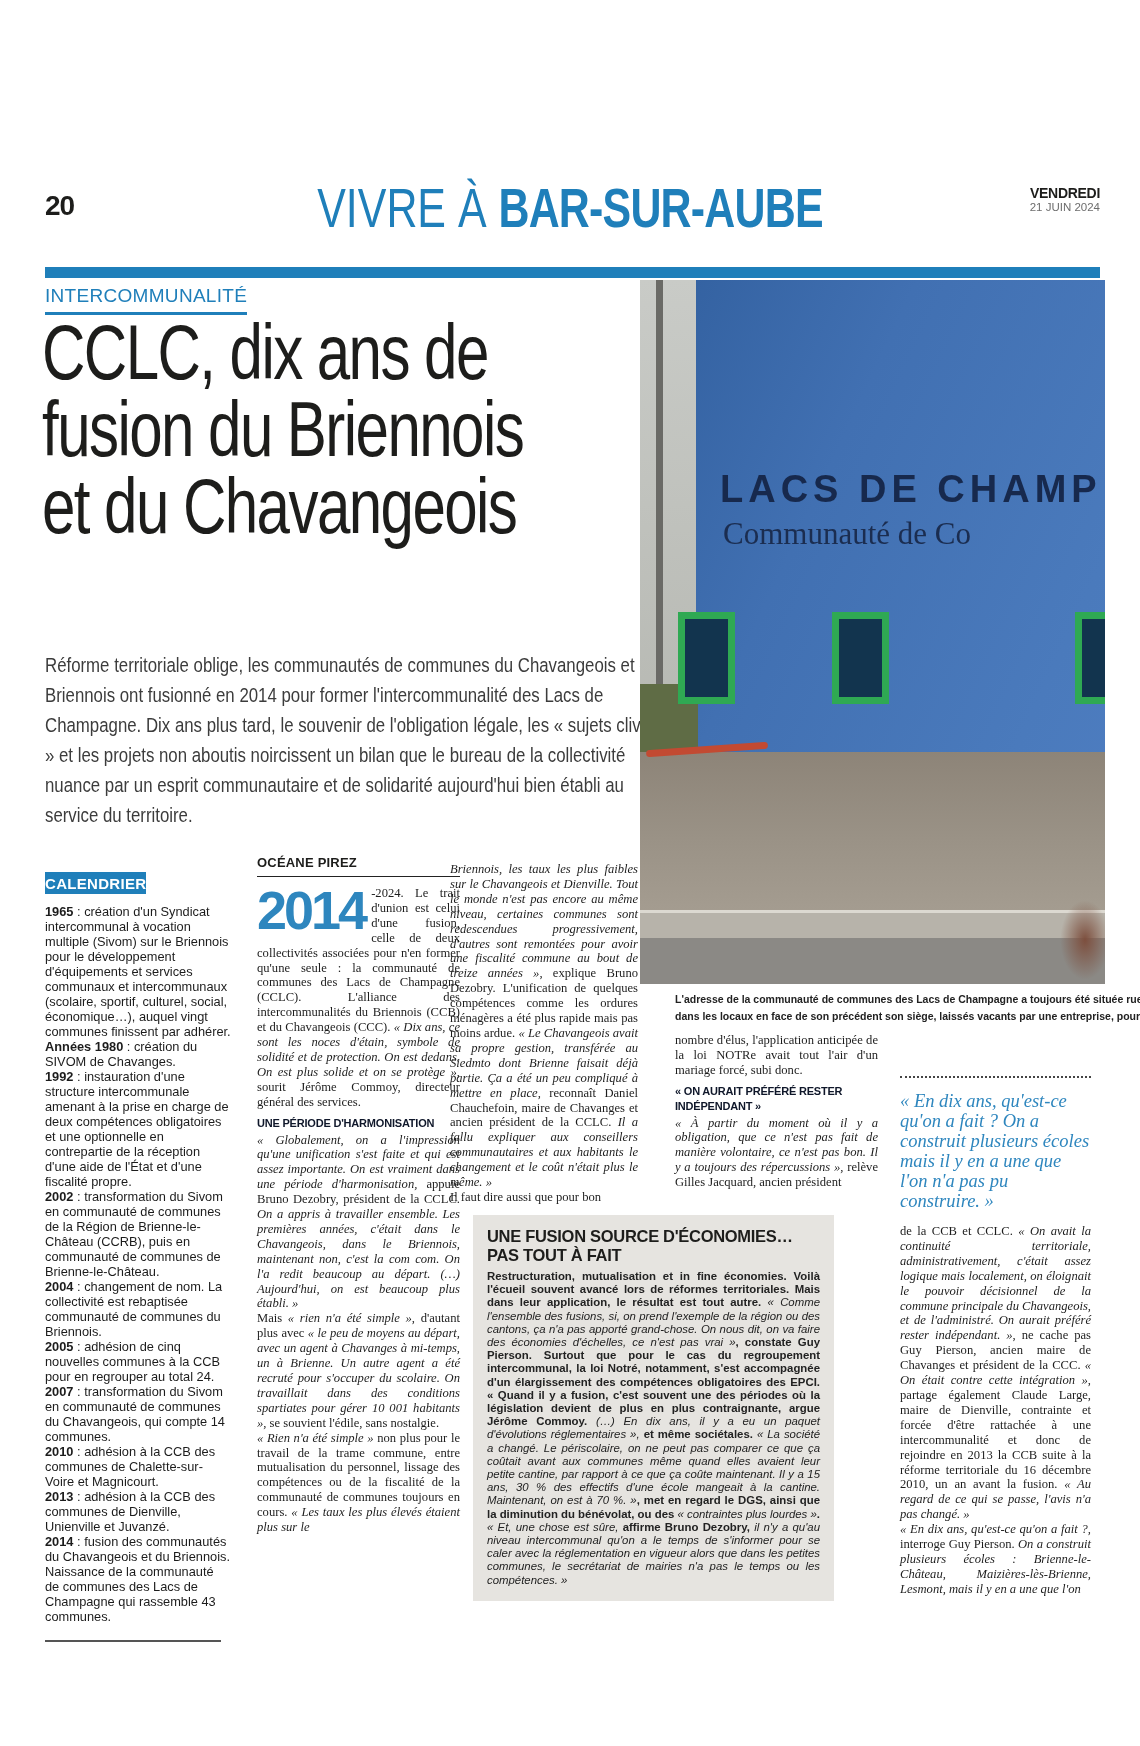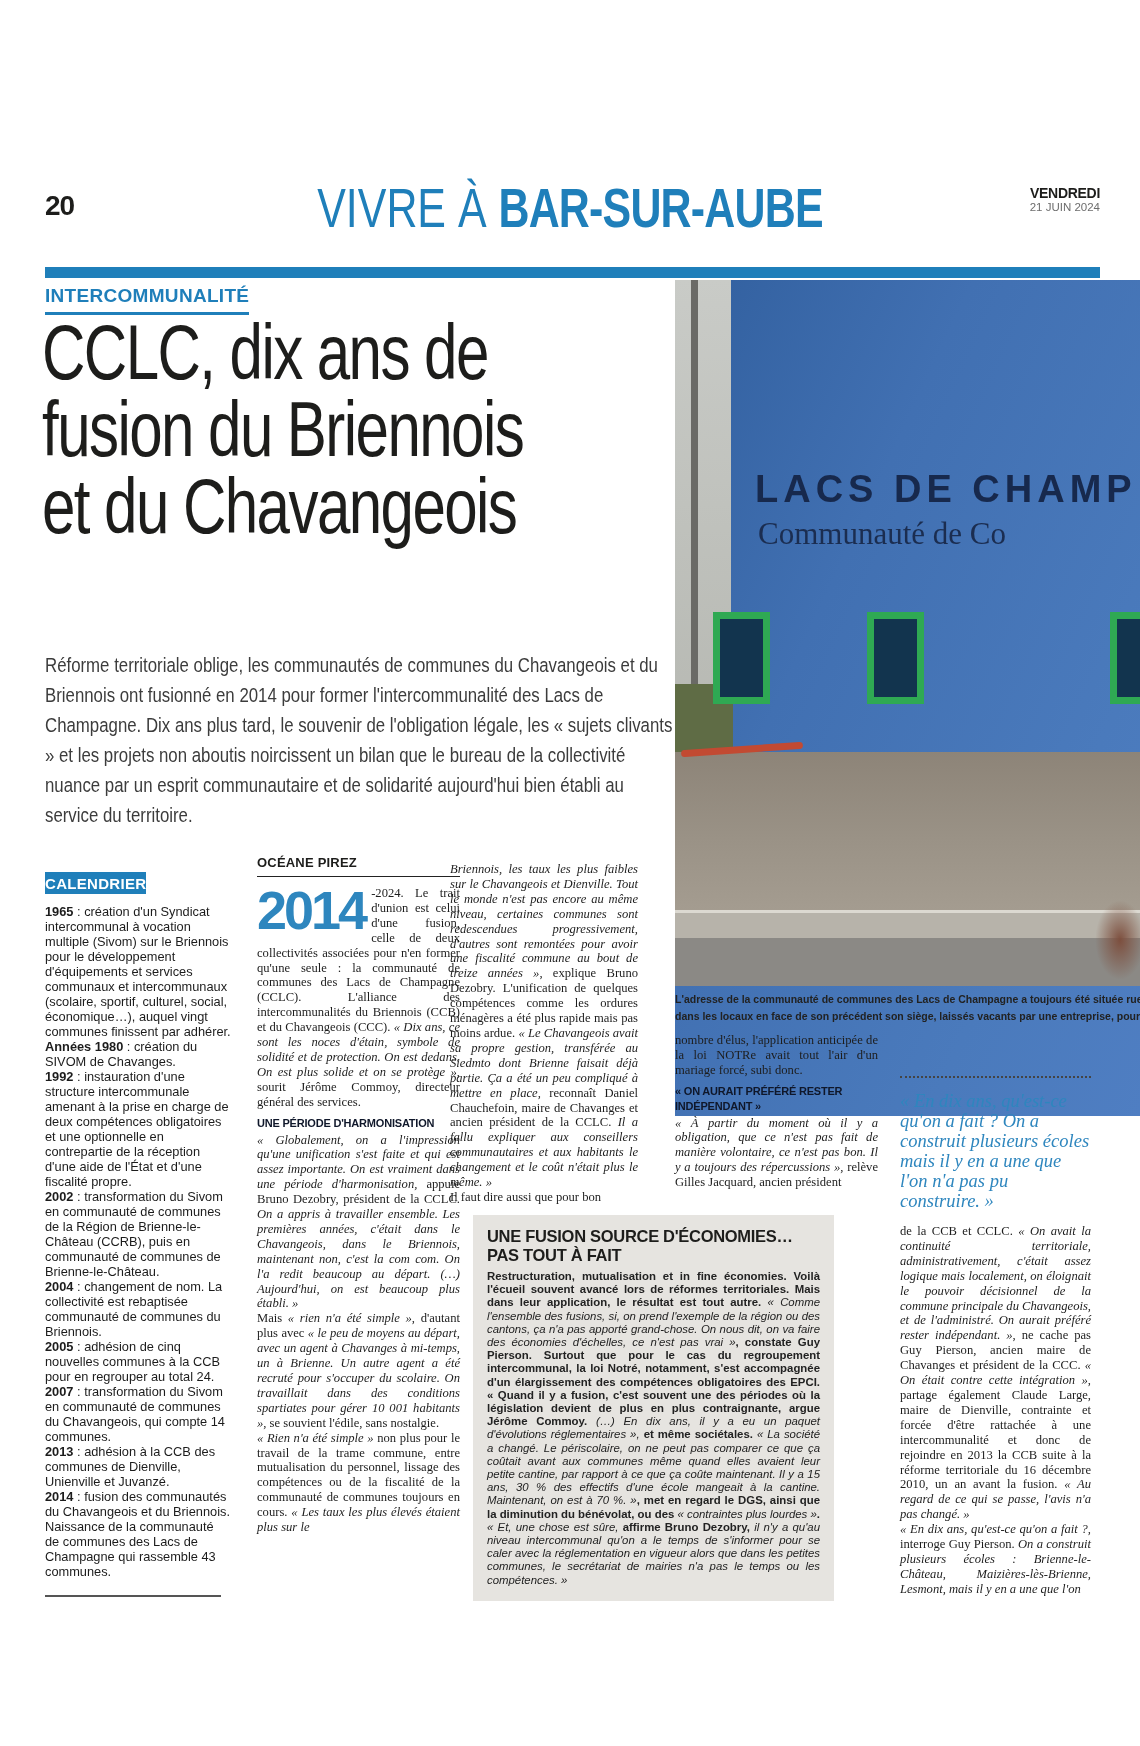--- a/index.html
+++ b/index.html
@@ -13,29 +13,29 @@
   .masthead{left:0;right:0;top:181px;text-align:center;font-size:55px;color:var(--accent);
             white-space:nowrap;transform:scaleX(0.78);line-height:1;}
   .masthead .light{font-weight:300;}
   .masthead .boldpart{font-weight:700;letter-spacing:-1px;}
   .dateblock{right:40px;top:186px;text-align:right;line-height:1.1;}
   .dateday{font-size:14px;font-weight:bold;letter-spacing:-0.3px;}
   .datefull{font-size:11.5px;color:#6d6d6d;}
   .bluebar{left:45px;top:267px;width:1055px;height:11px;background:var(--accent);}
 
   
-  .kicker{left:45px;top:285px;font-size:19px;font-weight:bold;color:var(--accent);
+  .kicker{left:45px;top:285px;font-size:19px;font-weight:normal;color:var(--accent);
           border-bottom:3px solid var(--accent);padding-bottom:5px;letter-spacing:0.3px;}
   .headline{left:42px;top:314px;font-size:77px;font-weight:200;line-height:77px;color:#1d1d1b;
             transform:scaleX(0.78);transform-origin:left top;white-space:nowrap;letter-spacing:-2px;}
   .standfirst{left:45px;top:650px;width:770px;font-size:20.5px;line-height:30px;color:#3c3c3c;
               font-weight:300;transform:scaleX(0.82);transform-origin:left top;}
 
   
-  .photo{left:675px;top:280px;width:465px;height:836px;overflow:hidden;
+  .photo{left:640px;top:280px;width:465px;height:704px;overflow:hidden;
          background:linear-gradient(115deg,#315f9e,#4170b2 35%,#4a7abc 75%,#4f7ec2);}
   .ph-sky{position:absolute;left:0;top:0;width:56px;height:472px;background:linear-gradient(#c9cbc7,#b6b8b2);}
   .ph-pole{position:absolute;left:16px;top:0;width:7px;height:472px;background:#6a6a66;}
   .ph-grass{position:absolute;left:0;top:404px;width:58px;height:70px;background:#5f6c45;}
   .ph-sign1{position:absolute;left:80px;top:188px;font-size:38px;font-weight:bold;color:#17294d;
             letter-spacing:5px;white-space:nowrap;}
   .ph-sign2{position:absolute;left:83px;top:236px;font-size:31px;color:#1b2d50;white-space:nowrap;
             font-family:"Liberation Serif",serif;}
   .ph-win{position:absolute;top:332px;width:57px;height:92px;background:#12344e;
           border:7px solid #2fa953;box-sizing:border-box;}
@@ -130,20 +130,21 @@
   <div class="abs c1">
     <div class="cal-title">CALENDRIER</div>
     <div class="cal-list">
         <div class="cal-entry"><b>1965</b> : création d'un Syndicat intercommunal à vocation multiple (Sivom) sur le Briennois pour le développement d'équipements et services communaux et intercommunaux (scolaire, sportif, culturel, social, économique…), auquel vingt communes finissent par adhérer.</div>
         <div class="cal-entry"><b>Années 1980</b> : création du SIVOM de Chavanges.</div>
         <div class="cal-entry"><b>1992</b> : instauration d'une structure intercommunale amenant à la prise en charge de deux compétences obligatoires et une optionnelle en contrepartie de la réception d'une aide de l'État et d'une fiscalité propre.</div>
         <div class="cal-entry"><b>2002</b> : transformation du Sivom en communauté de communes de la Région de Brienne-le-Château (CCRB), puis en communauté de communes de Brienne-le-Château.</div>
         <div class="cal-entry"><b>2004</b> : changement de nom. La collectivité est rebaptisée communauté de communes du Briennois.</div>
         <div class="cal-entry"><b>2005</b> : adhésion de cinq nouvelles communes à la CCB pour en regrouper au total 24.</div>
         <div class="cal-entry"><b>2007</b> : transformation du Sivom en communauté de communes du Chavangeois, qui compte 14 communes.</div>
+        <div class="cal-entry"><b>2010</b> : adhésion à la CCB des communes de Chalette-sur-Voire et Magnicourt.</div>
         <div class="cal-entry"><b>2013</b> : adhésion à la CCB des communes de Dienville, Unienville et Juvanzé.</div>
         <div class="cal-entry"><b>2014</b> : fusion des communautés du Chavangeois et du Briennois. Naissance de la communauté de communes des Lacs de Champagne qui rassemble 43 communes.</div>
       </div>
     <div class="cal-rule"></div>
   </div>
 
   <div class="abs c2">
     <div class="byline">OCÉANE PIREZ</div>
     <div class="byline-rule"></div>
     <div class="body">

